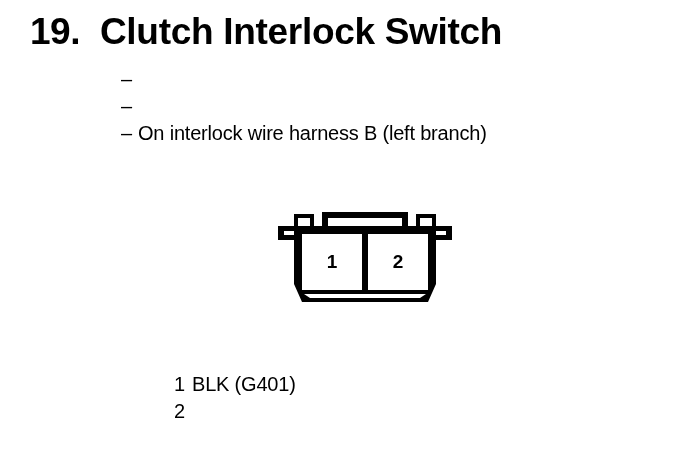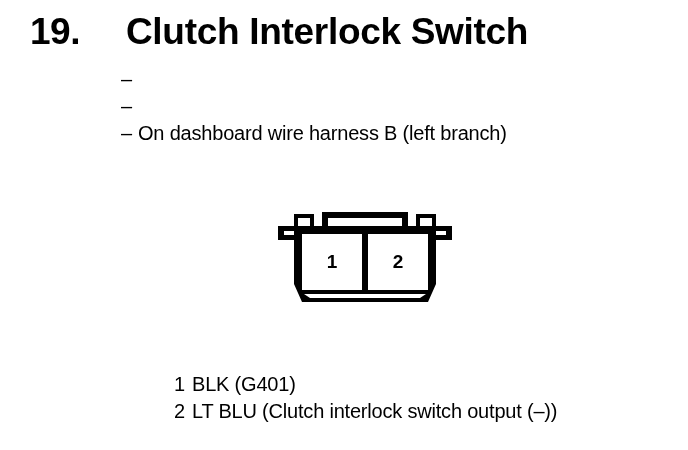--- a/index.html
+++ b/index.html
@@ -38,21 +38,21 @@
   .item-number {
     font-size: 37px;
     font-weight: bold;
     letter-spacing: -0.5px;
     line-height: 1;
   }
   .title-text {
     font-size: 37px;
     font-weight: bold;
     line-height: 1;
-    margin-left: 46px;
+    margin-left: 20px;
     letter-spacing: -0.3px;
   }
 
   
   .bullet-list {
     position: absolute;
     left: 121px;
     top: 66px;
     width: 540px;
   }
@@ -130,21 +130,21 @@
     <div class="bullet-line">
       <span class="bullet-dash">–</span>
     </div>
 
     <div class="bullet-line">
       <span class="bullet-dash">–</span>
     </div>
 
     <div class="bullet-line">
       <span class="bullet-dash">–</span>
-      <span class="bullet-label">On dashboard wire harness B (left branch)</span>
+      <span class="bullet-label">On interlock wire harness B (left branch)</span>
     </div>
 
   </div>
 
   <div class="connector-wrap">
     <svg class="connector-svg" viewBox="0 0 200 110" xmlns="http://www.w3.org/2000/svg">
 
       <path fill="#000000" fill-rule="evenodd" d="M 8,20
                L 24,20
                L 24,8
@@ -192,18 +192,17 @@
 
   <div class="pin-legend">
 
     <div class="pin-line">
       <span class="pin-num">1</span>
       <span class="pin-desc">BLK (G401)</span>
     </div>
 
     <div class="pin-line">
       <span class="pin-num">2</span>
-      <span class="pin-desc">LT BLU (Clutch interlock switch output (–))</span>
     </div>
 
   </div>
 
 </div>
 
 </body></html>

